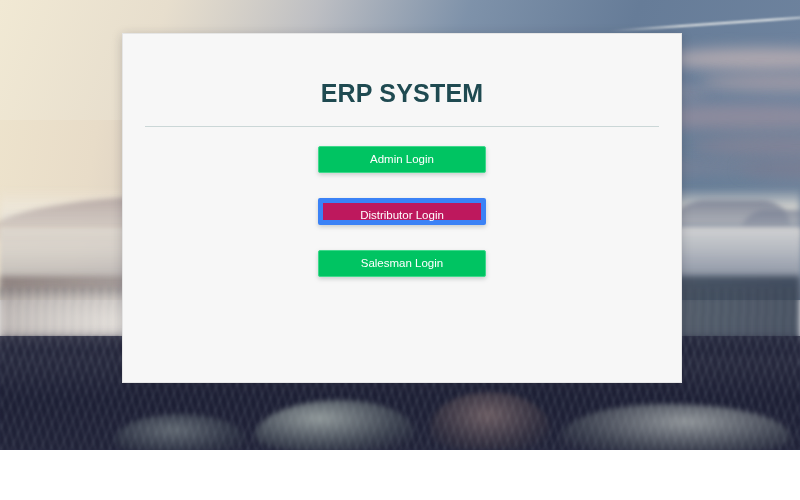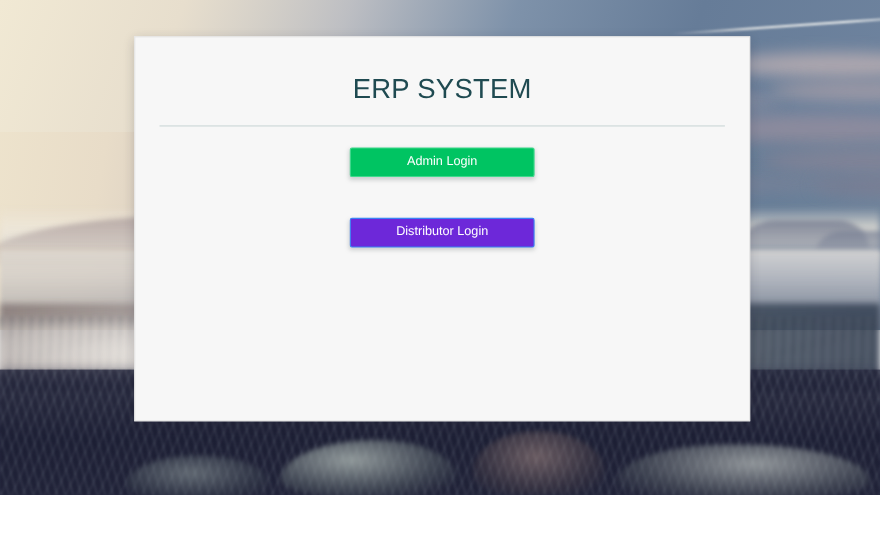--- a/index.html
+++ b/index.html
@@ -262,45 +262,45 @@
     top: 33px;
     width: 560px;
     height: 350px;
     background: #f7f7f7;
     border: 1px solid rgba(226,226,226,0.9);
     box-shadow: 0 2px 10px rgba(30,34,50,0.22);
     box-sizing: border-box;
   }
 
   .card-title {
-    margin: 0;
+    margin: 12px;
     padding: 0;
     text-align: center;
     color: #1f4a51;
     font-size: 25px;
-    font-weight: normal;
+    font-weight: bold;
     letter-spacing: 0.2px;
     line-height: 1.16;
   }
   #title-line-1 { padding-top: 33px; }
   #title-line-2 { padding-top: 2px; }
 
   #title-divider {
     margin: 18px 22px 0 22px;
     height: 1px;
     background: rgba(168,190,190,0.55);
     border: 0;
   }
 
   #button-stack {
     margin-top: 19px;
     display: flex;
     flex-direction: column;
     align-items: center;
-    gap: 37px;
+    gap: 25px;
   }
 
   .login-btn {
     width: 168px;
     height: 27px;
     line-height: 25px;
     text-align: center;
     color: #ffffff;
     font-size: 11.5px;
     font-weight: normal;
@@ -311,22 +311,22 @@
     user-select: none;
   }
 
   .login-btn.green {
     background: #00c462;
     border: 1px solid #3fd98c;
     box-shadow: 0 2px 4px rgba(120,130,130,0.35);
   }
 
   .login-btn.blue {
-    background: #6d28d9;
-    border: 1px solid #3b82f6;
+    background: #be185d;
+    border: 5px solid #3b82f6;
     box-shadow: 0 2px 4px rgba(120,130,130,0.35);
   }
 
   
   #bottom-strip {
     position: absolute;
     left: 0;
     top: 450px;
     width: 800px;
     height: 50px;
@@ -381,20 +381,21 @@
 
 
     <hr id="title-divider">
 
     <div id="button-stack">
 
       <div class="login-btn green">Admin Login</div>
 
       <div class="login-btn blue">Distributor Login</div>
 
+      <div class="login-btn green">Salesman Login</div>
 
 
     </div>
   </div>
 
   <div id="bottom-strip"></div>
 
 </div>
 
 </body></html>

